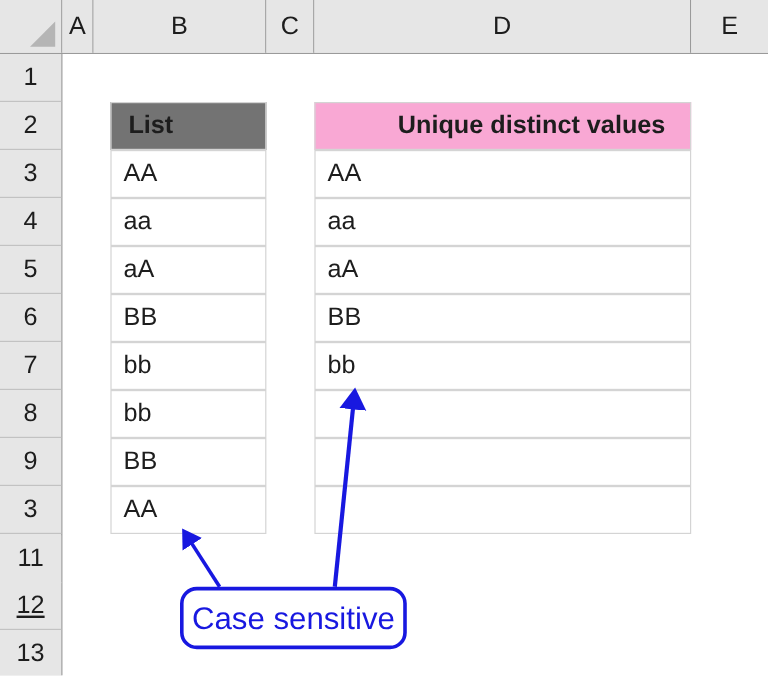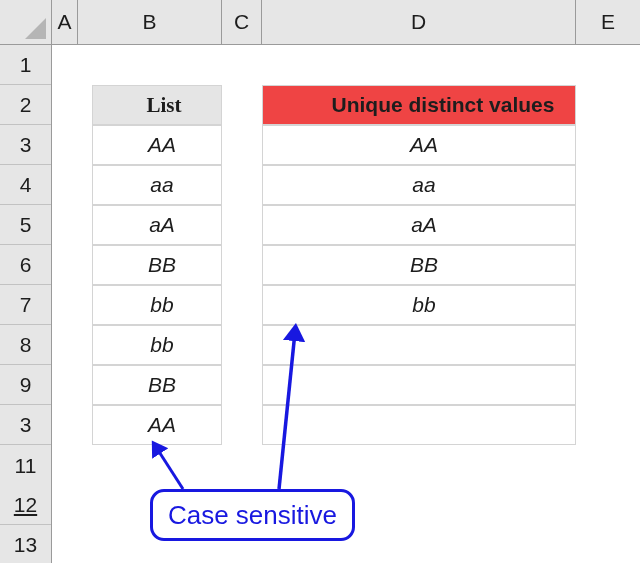--- a/index.html
+++ b/index.html
@@ -99,53 +99,51 @@
     background: #ffffff;
     font-size: 21px;
     line-height: 38px;
     height: 40px;
     color: #1d1d1d;
     overflow: hidden;
     white-space: nowrap;
   }
   .cell.value {
     padding-left: 10px;
-    text-align: center;
-    font-style: italic;
+    text-align: left;
   }
   .cell.hdr {
     font-weight: bold;
     font-size: 21px;
   }
   .cell.hdr-b {
-    background: #e5e5e5;
+    background: #737373;
     padding-left: 14px;
-    text-align: center;
-    font-family: Liberation Serif, serif;
+    text-align: left;
   }
   .cell.hdr-d {
-    background: #ef4444;
+    background: #f9a8d4;
     text-align: center;
     padding-left: 48px;
   }
 
   
   #annotation-layer {
     position: absolute;
     left: 0;
     top: 0;
     width: 640px;
     height: 563px;
     pointer-events: none;
   }
   .callout {
     position: absolute;
     left: 150px;
     top: 489px;
-    width: 205px;
+    width: 189px;
     height: 52px;
     border: 3px solid #1818e0;
     border-radius: 14px;
     background: #ffffff;
     box-sizing: border-box;
     color: #1818e0;
     font-size: 26px;
     line-height: 46px;
     text-align: center;
     font-family: "Liberation Sans", sans-serif;

